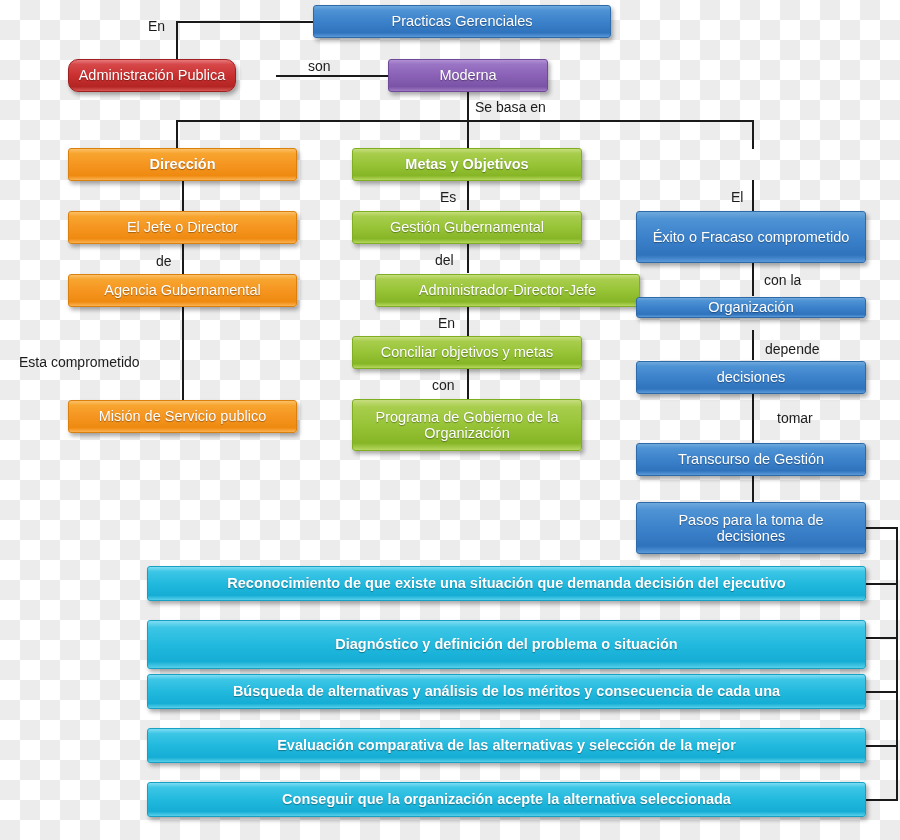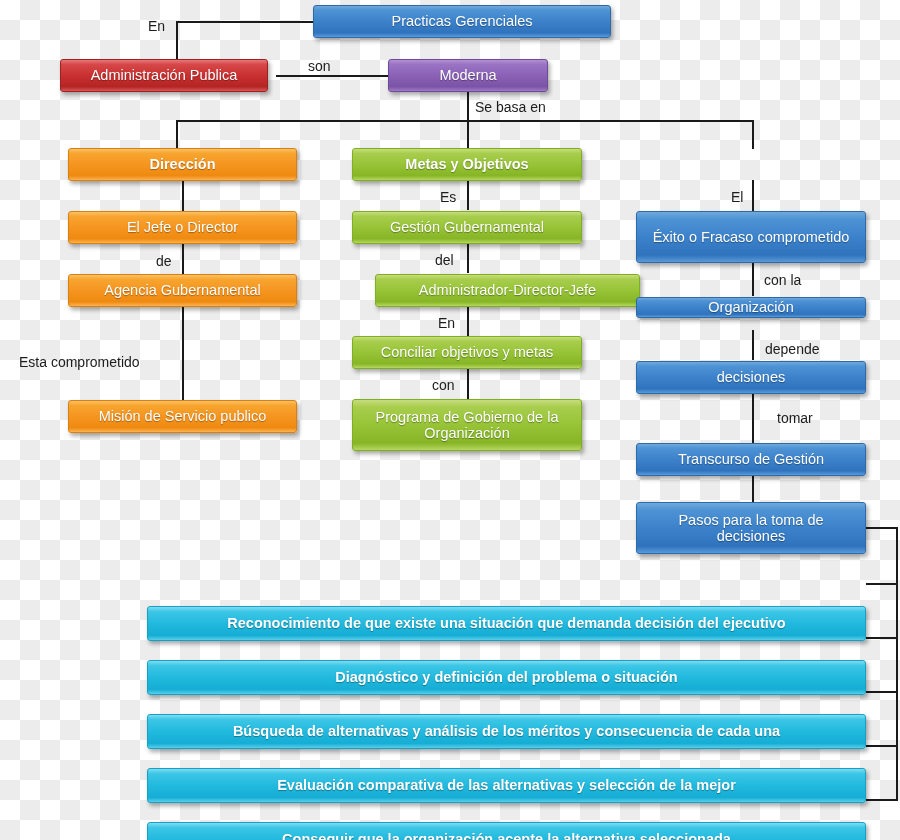--- a/index.html
+++ b/index.html
@@ -69,21 +69,20 @@
   }
   
   .c-green {
     background: linear-gradient(to bottom, #c6de7d 0%, #a8cd4d 14%, #97c437 50%, #86b526 86%, #b6d75e 100%);
     border: 1px solid #7fae23;
   }
   
   .c-cyan {
     background: linear-gradient(to bottom, #7fdcf2 0%, #3cc6e6 14%, #22b9de 50%, #15add4 86%, #57cfea 100%);
     border: 1px solid #15a0c4;
-    margin-top: 40px;
   }
 
   
   .elabel {
     position: absolute;
     color: #1c1c1c;
     font-size: 14px;
     white-space: nowrap;
     font-family: "Liberation Sans", sans-serif;
   }
@@ -141,21 +140,21 @@
 
   <div class="elabel" style="left:731px; top:189px;">El</div>
   <div class="elabel" style="left:764px; top:272px;">con la</div>
   <div class="elabel" style="left:765px; top:341px;">depende</div>
   <div class="elabel" style="left:777px; top:410px;">tomar</div>
 
   <div class="node c-blue" style="left:313px; top:5px; width:298px; height:33px;">
     <span class="txt">Practicas Gerenciales</span>
   </div>
 
-  <div class="node c-red" style="left:60px; top:59px; width:208px; height:33px;">
+  <div class="node c-red" style="left:68px; top:59px; width:168px; height:33px;border-radius:10px;">
     <span class="txt">Administración Publica</span>
   </div>
 
   <div class="node c-purple" style="left:388px; top:59px; width:160px; height:33px;">
     <span class="txt">Moderna</span>
   </div>
 
   <div class="node c-orange bold" style="left:68px; top:148px; width:229px; height:33px;">
     <span class="txt">Dirección</span>
   </div>
@@ -197,21 +196,21 @@
   <div class="node c-blue" style="left:636px; top:443px; width:230px; height:33px;">
     <span class="txt">Transcurso de Gestión</span>
   </div>
   <div class="node c-blue" style="left:636px; top:502px; width:230px; height:52px;">
     <span class="txt">Pasos para la toma de decisiones</span>
   </div>
 
   <div class="node c-cyan bold" style="left:147px; top:566px; width:719px; height:35px;">
     <span class="txt">Reconocimiento de que existe una situación que demanda decisión del ejecutivo</span>
   </div>
-  <div class="node c-cyan bold" style="left:147px; top:620px; width:719px; height:35px;">
+  <div class="node c-cyan bold" style="left:147px; top:620px; width:719px; height:49px;">
     <span class="txt">Diagnóstico y definición del problema o situación</span>
   </div>
   <div class="node c-cyan bold" style="left:147px; top:674px; width:719px; height:35px;">
     <span class="txt">Búsqueda de alternativas y análisis de los méritos y consecuencia de cada una</span>
   </div>
   <div class="node c-cyan bold" style="left:147px; top:782px; width:719px; height:35px;">
     <span class="txt">Conseguir que la organización acepte la alternativa seleccionada</span>
   </div>
   <div class="node c-cyan bold" style="left:147px; top:728px; width:719px; height:35px;">
     <span class="txt">Evaluación comparativa de las alternativas y selección de la mejor</span>

